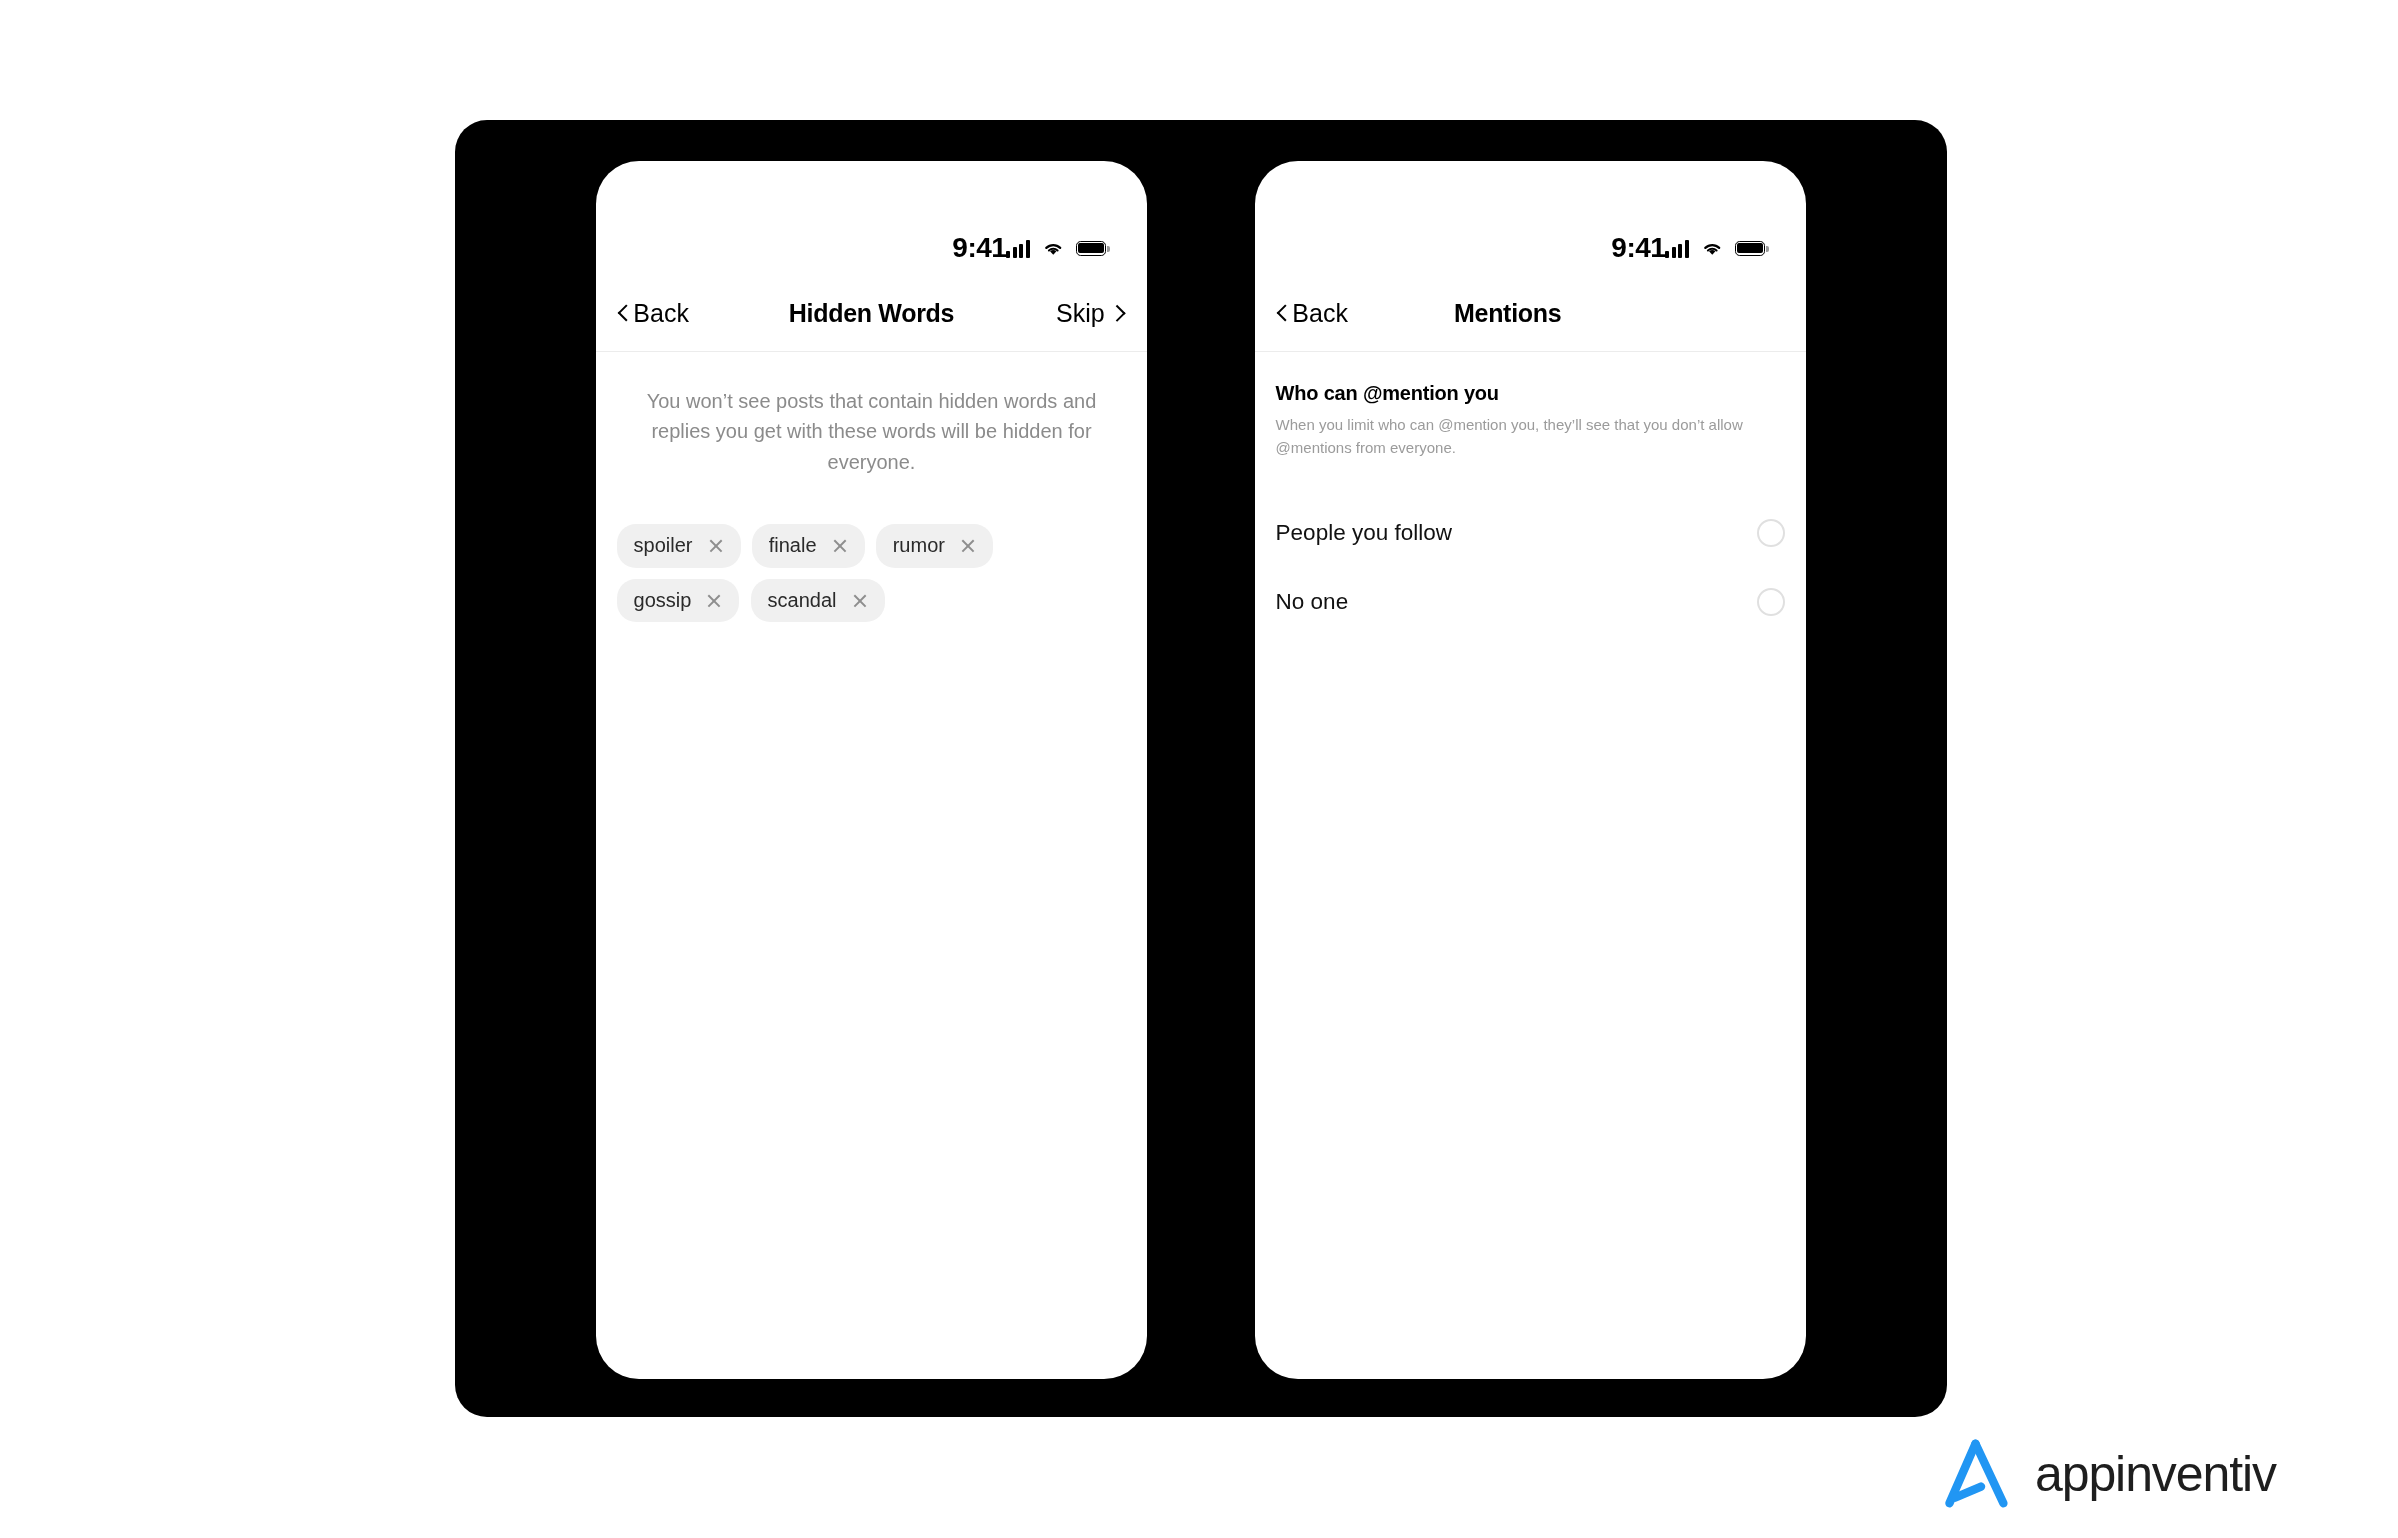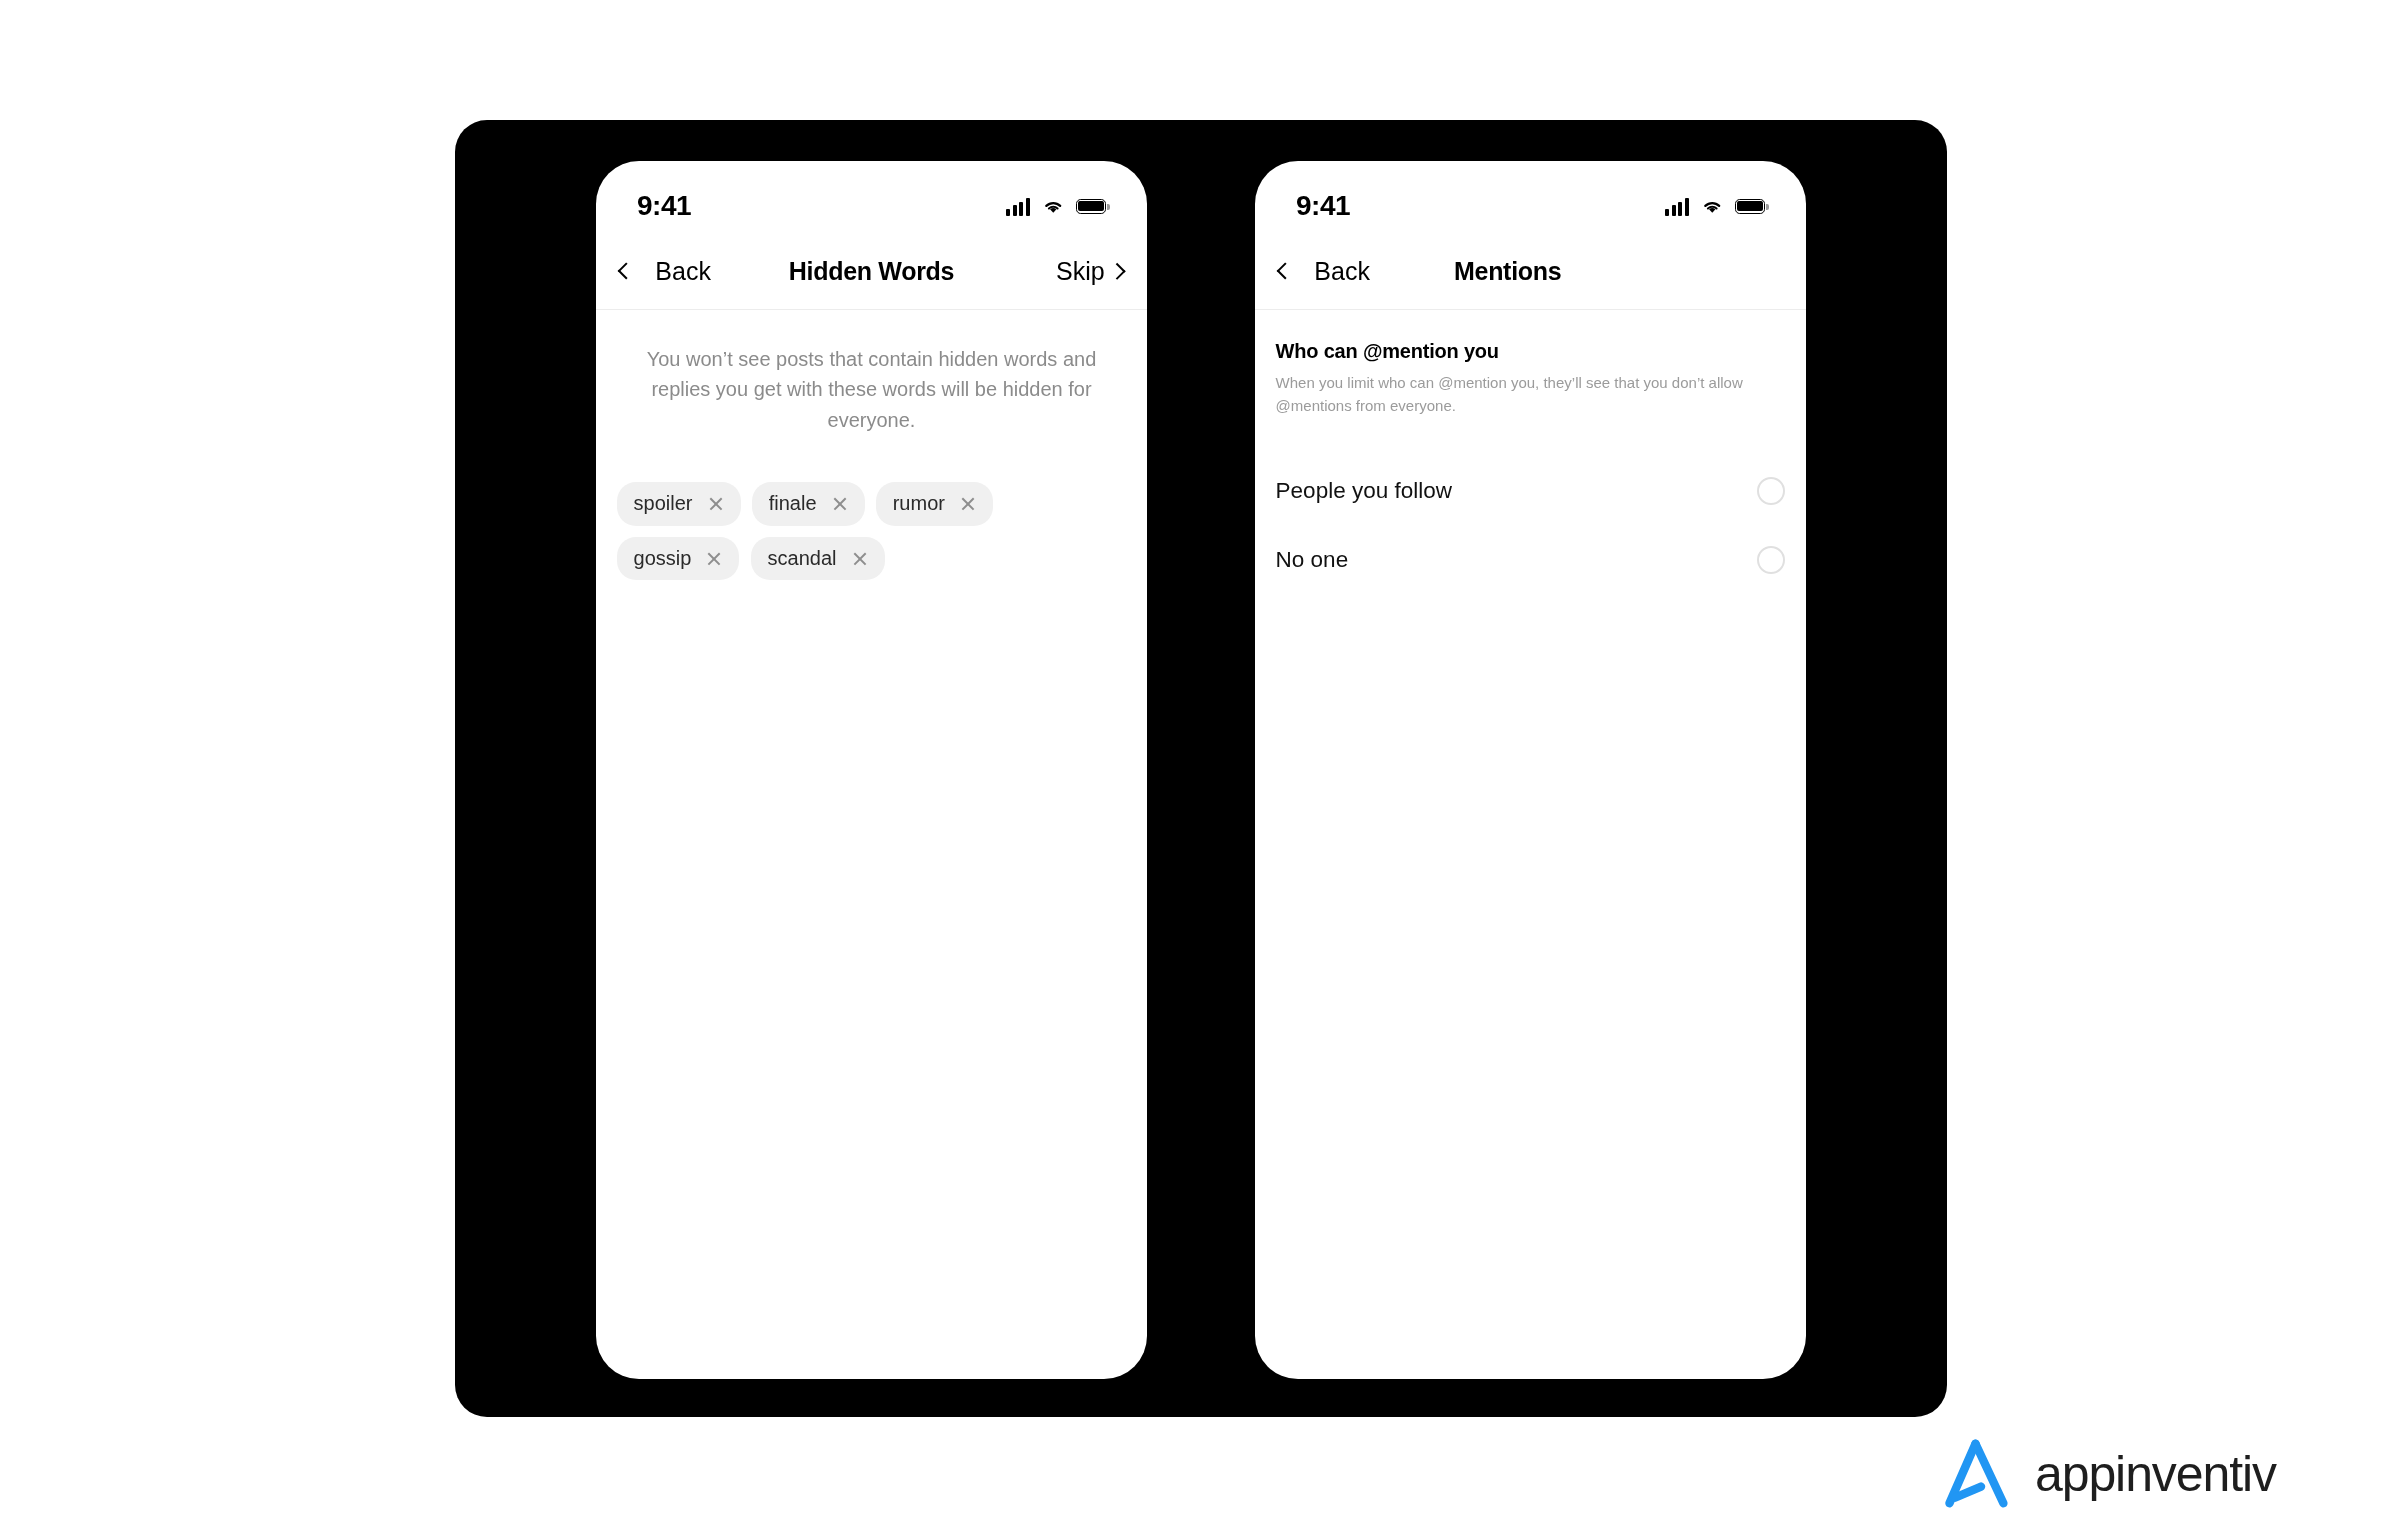--- a/index.html
+++ b/index.html
@@ -38,23 +38,24 @@
   }
   .phone-left  { left: 596px; }
   .phone-right { left: 1255px; }
 
   
   .status-bar {
     position: relative;
     height: 73px;
     display: flex;
     align-items: center;
-    justify-content: space-between;
+    justify-content: flex-end;
     padding: 17px 41px 0 41px;
     box-sizing: border-box;
+    margin-top: 42px;
   }
   .status-time {
     font-size: 28px;
     font-weight: bold;
     color: #000;
     letter-spacing: -0.5px;
   }
   .status-icons {
     display: flex;
     align-items: center;
@@ -109,21 +110,21 @@
     height: 75px;
     display: flex;
     align-items: center;
     padding: 0 24px;
     box-sizing: border-box;
     position: relative;
   }
   .nav-back {
     display: flex;
     align-items: center;
-    gap: 23px;
+    gap: 1px;
     font-size: 25px;
     color: #000;
     cursor: pointer;
     z-index: 2;
   }
   .chev {
     display: inline-block;
     width: 10.3px;
     height: 10.3px;
     border-left: 2.8px solid #000;

